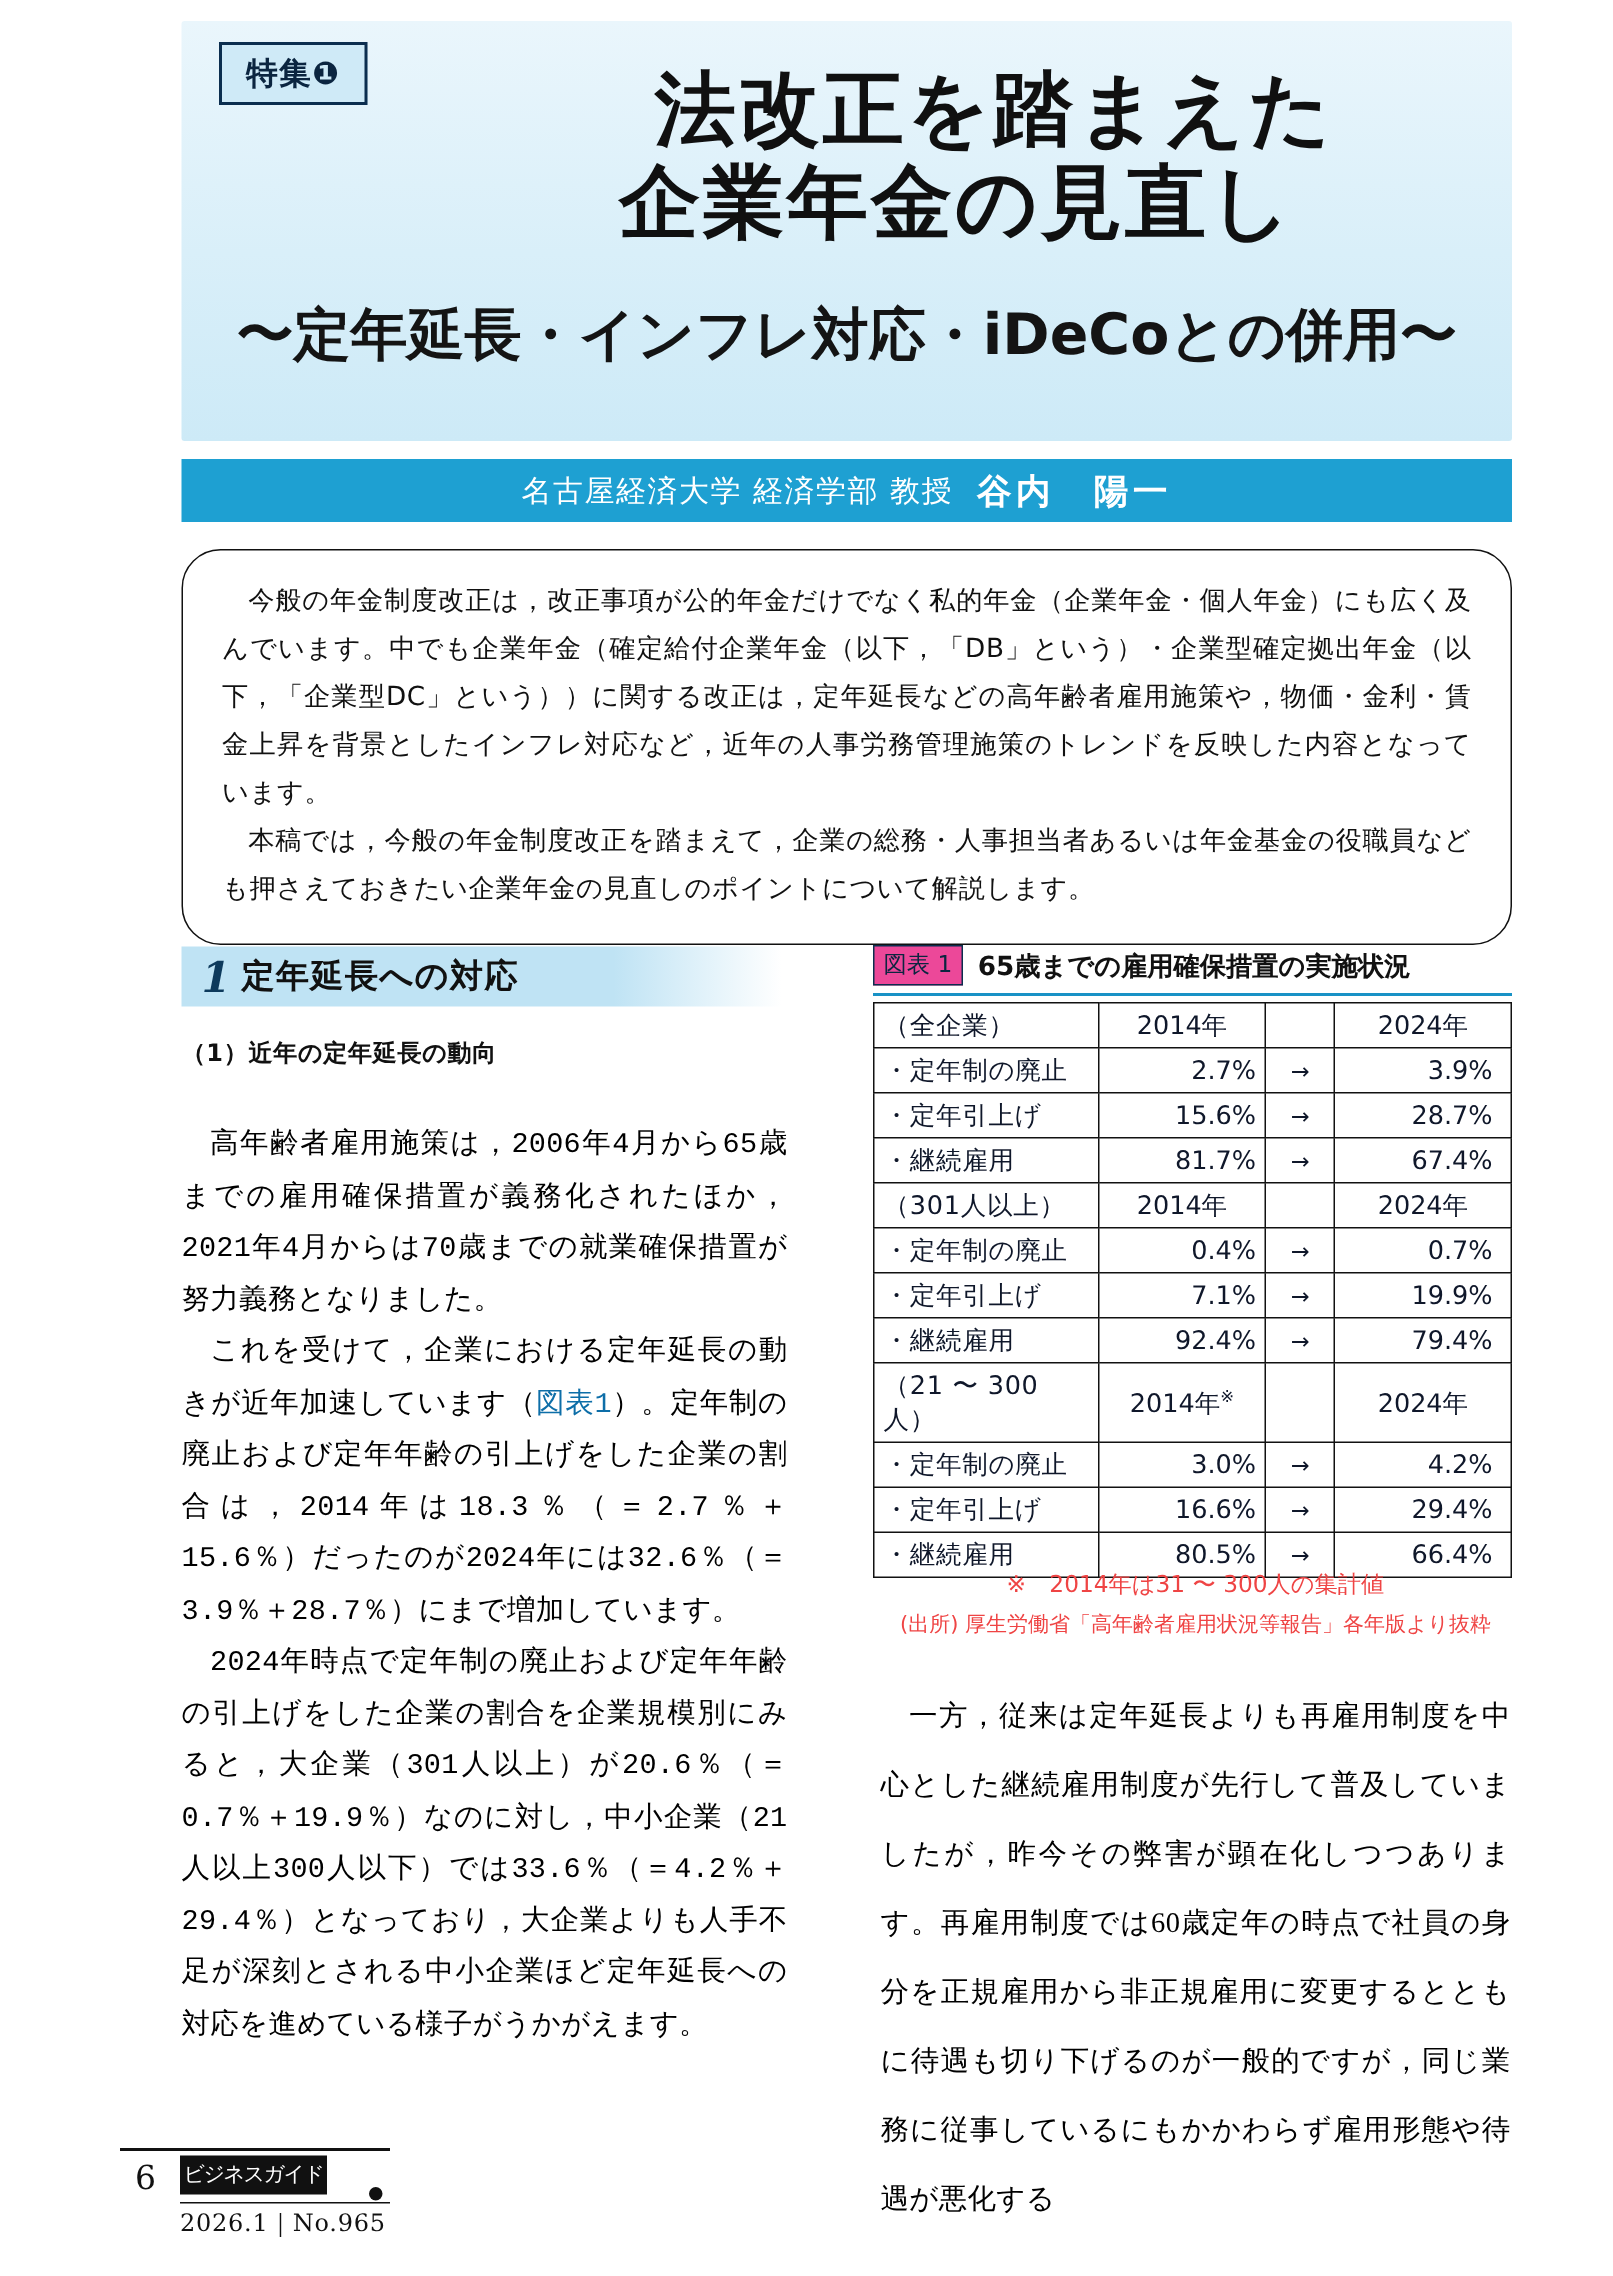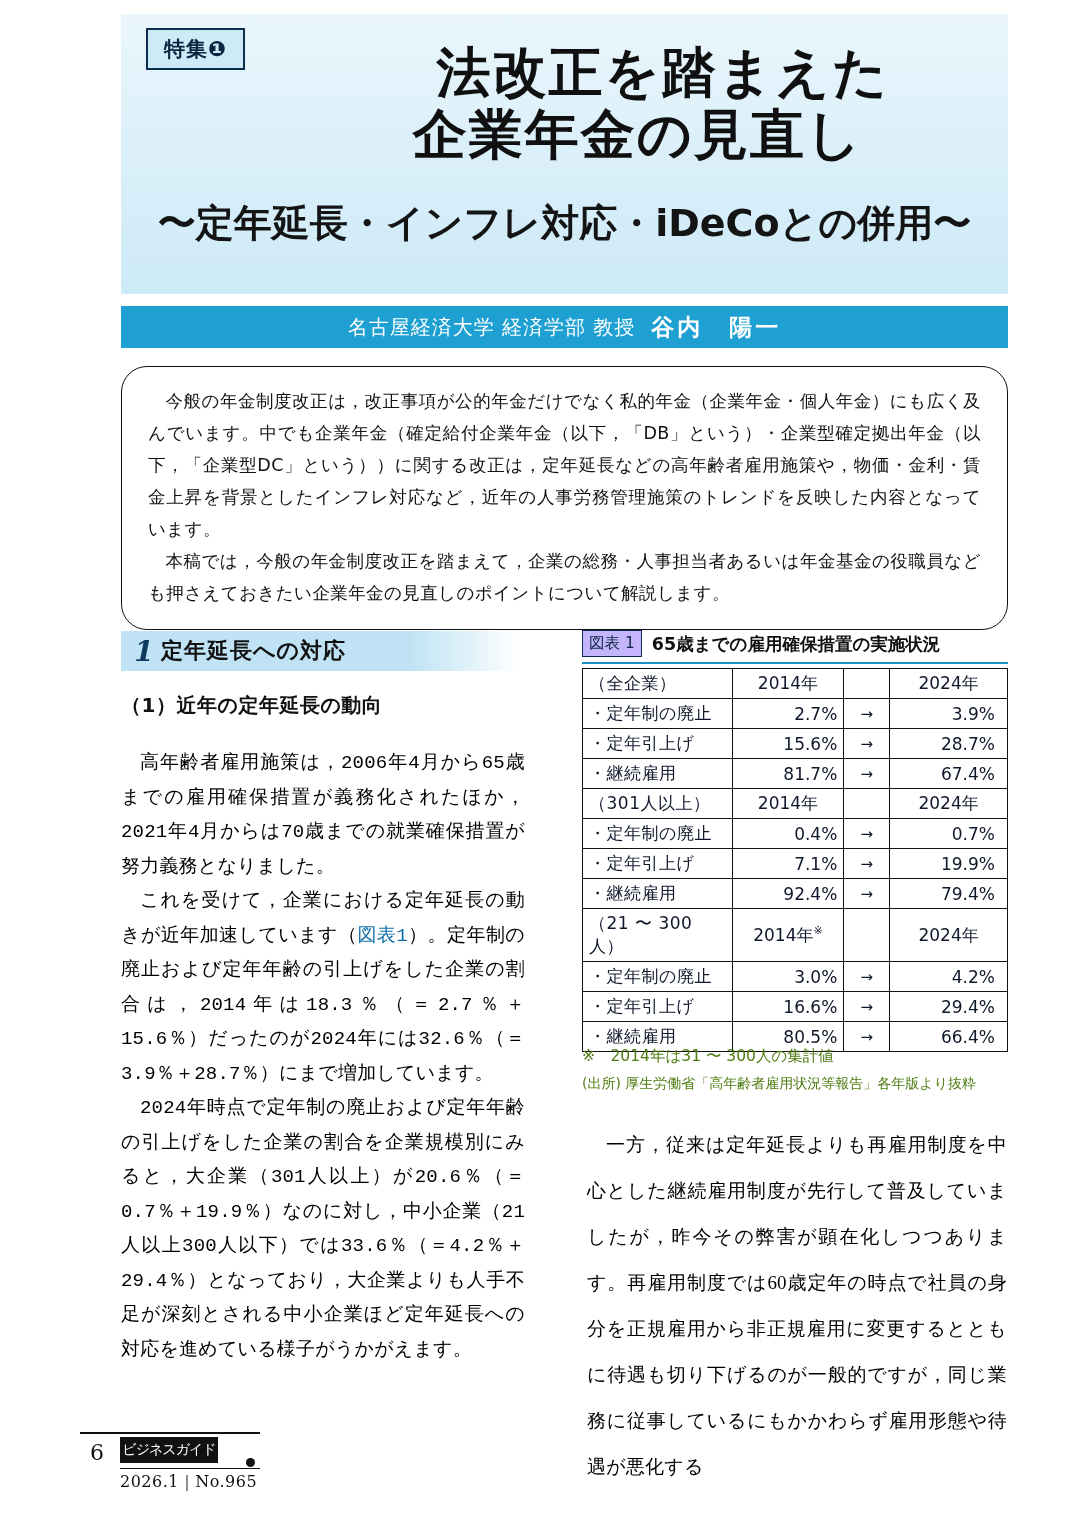--- a/index.html
+++ b/index.html
@@ -156,21 +156,21 @@
     letter-spacing: 1px;
   }
 
   .sub-head {
     position: absolute;
     left: 97px;
     top: 692px;
     width: 420px;
     font-family: "DejaVu Sans", sans-serif;
     font-weight: bold;
-    font-size: 20px;
+    font-size: 16px;
     letter-spacing: 0.5px;
     color: #111;
   }
 
   
   .col-left {
     position: absolute;
     left: 97px;
     top: 746px;
     width: 404px;
@@ -206,21 +206,21 @@
     left: 558px;
     top: 630px;
     width: 426px;
     display: flex;
     align-items: center;
     border-bottom: 2px solid #1892c6;
     padding-bottom: 5px;
   }
   .fig-tag {
     border: 1px solid #0b2e4f;
-    background: #c4b5fd;
+    background: #ec4899;
     font-family: "DejaVu Sans", sans-serif;
     font-size: 15.5px;
     padding: 2px 6px;
     color: #0b2540;
     white-space: nowrap;
   }
   .fig-title {
     font-family: "DejaVu Sans", sans-serif;
     font-weight: bold;
     font-size: 17.5px;
@@ -253,21 +253,22 @@
   .thick-top td { border-top: 2px solid #111; }
 
   .fig-note {
     position: absolute;
     left: 558px;
     top: 1044px;
     width: 430px;
     font-family: "DejaVu Sans", sans-serif;
     font-size: 15.5px;
     line-height: 25px;
-    color: #4d7c0f;
+    color: #ef4444;
+    text-align: center;
   }
   .fig-note .src {
     font-size: 14px;
     display: block;
     margin-top: 2px;
   }
 
   
   .footer-rule {
     position: absolute;

